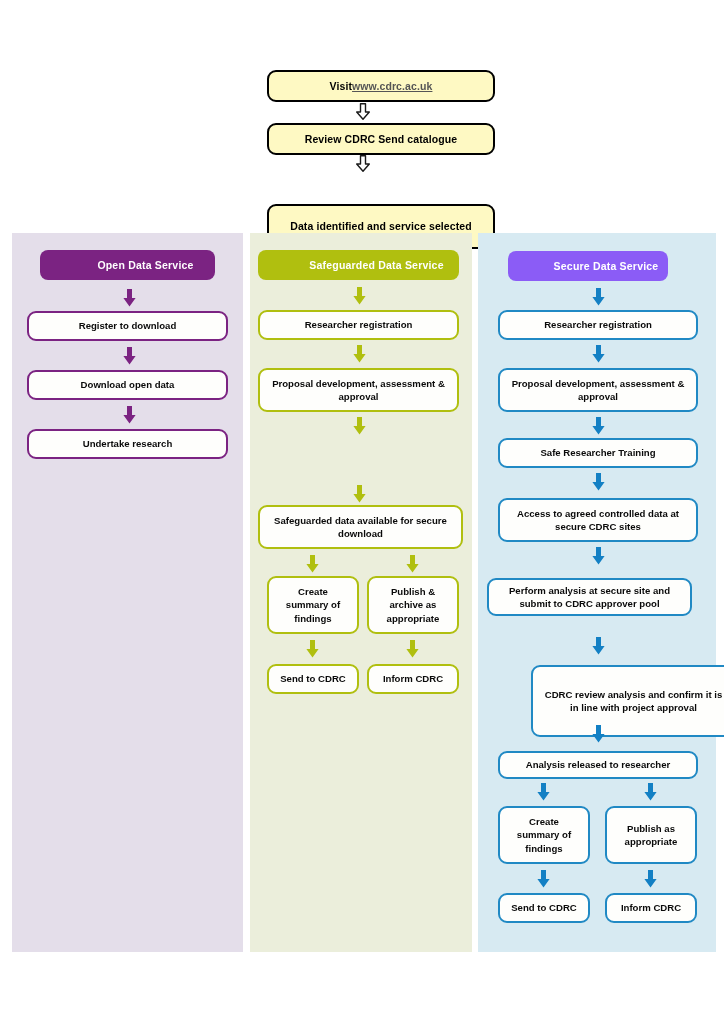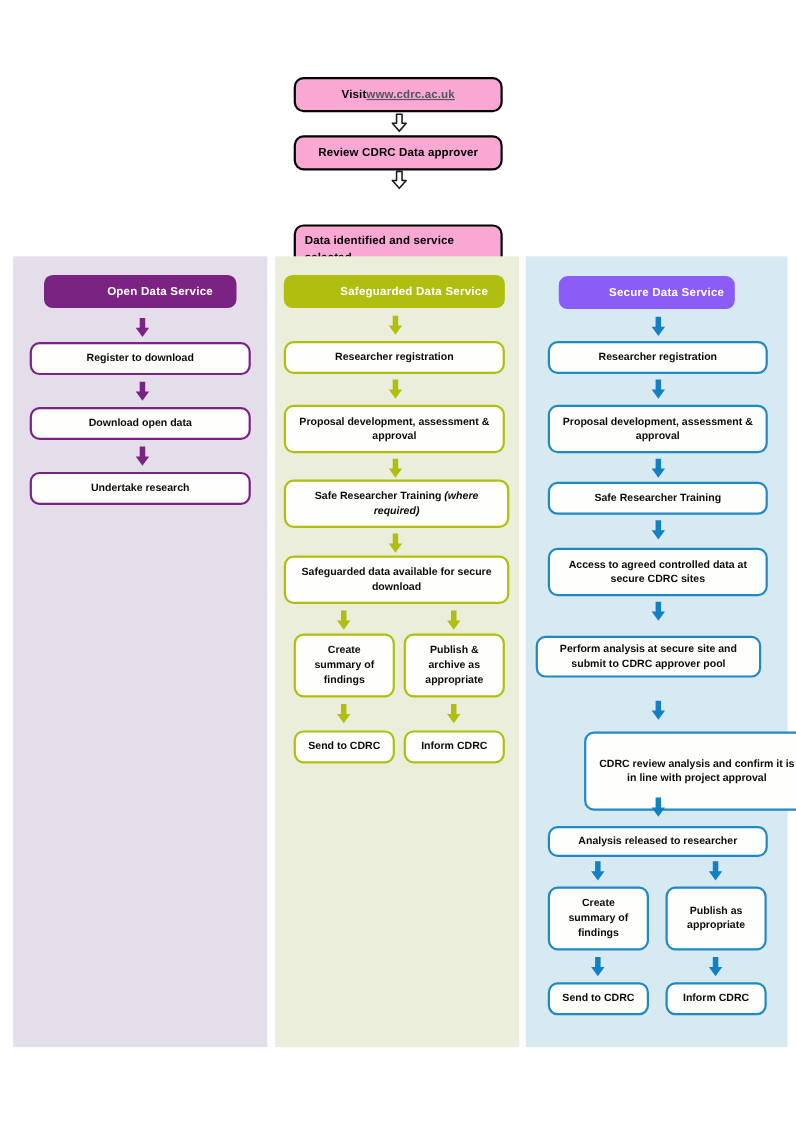--- a/index.html
+++ b/index.html
@@ -18,32 +18,33 @@
   
   #intake {
     position: absolute;
     left: 0;
     top: 0;
     width: 724px;
   }
   .intake-box {
     position: absolute;
     left: 267px;
-    width: 190px;
+    width: 228px;
     box-sizing: border-box;
     border: 2.5px solid #000000;
     border-radius: 9px;
-    background: #f9a8d4;
+    background: #fef9c3;
     color: #000000;
     font-size: 10.5px;
     font-weight: bold;
     letter-spacing: .1px;
     display: flex;
     align-items: center;
     justify-content: center;
+    text-align: center;
     line-height: 1.35;
     padding: 3px 8px;
   }
   #intake-box-1 { top: 70px;  height: 32px; }
   #intake-box-2 { top: 123px; height: 32px; }
   #intake-box-3 { top: 172px; height: 45px; margin-top: 32px; }
 
   .intake-link {
     color: #555555;
     text-decoration: underline;
@@ -129,21 +130,21 @@
     <span>Visit </span>
       <a class="intake-link" href="#">www.cdrc.ac.uk</a>
   </div>
 
   <div class="arrow-hollow" id="intake-arrow-1">
     <svg viewBox="0 0 16 17" width="16" height="17" aria-hidden="true">
       <polygon points="5.5,0.8 10.5,0.8 10.5,9 14.3,9 8,16.2 1.7,9 5.5,9" fill="#ffffff" stroke="#1a1a1a" stroke-width="1.4" stroke-linejoin="round"></polygon>
     </svg>
   </div>
 
-  <div class="intake-box" id="intake-box-2">Review CDRC Data approver</div>
+  <div class="intake-box" id="intake-box-2">Review CDRC Send catalogue</div>
 
   <div class="arrow-hollow" id="intake-arrow-2">
     <svg viewBox="0 0 16 17" width="16" height="17" aria-hidden="true">
       <polygon points="5.5,0.8 10.5,0.8 10.5,9 14.3,9 8,16.2 1.7,9 5.5,9" fill="#ffffff" stroke="#1a1a1a" stroke-width="1.4" stroke-linejoin="round"></polygon>
     </svg>
   </div>
 
   <div class="intake-box" id="intake-box-3">Data identified and service selected</div>
 </div>
 
@@ -195,23 +196,20 @@
   </div>
 
   <div class="node safeguarded" style="left:8px; top:135px; width:201px; height:44px;">Proposal development, assessment &amp; approval</div>
 
   <div class="arrow-solid" style="left:102px; top:184px;">
     <svg viewBox="0 0 15 18" width="15" height="18" aria-hidden="true">
       <polygon points="5,0 10,0 10,9 13.6,9 7.5,17.4 1.4,9 5,9" fill="#B0BF0F"></polygon>
     </svg>
   </div>
 
-  <div class="node safeguarded" style="left:8px; top:203px; width:205px; height:44px;">
-    <span><span>Safe Researcher Training </span><span class="note-italic">(where required)</span></span>
-  </div>
 
   <div class="arrow-solid" style="left:102px; top:252px;">
     <svg viewBox="0 0 15 18" width="15" height="18" aria-hidden="true">
       <polygon points="5,0 10,0 10,9 13.6,9 7.5,17.4 1.4,9 5,9" fill="#B0BF0F"></polygon>
     </svg>
   </div>
 
   <div class="node safeguarded" style="left:8px; top:272px; width:205px; height:44px;">Safeguarded data available for secure download</div>
 
   <div class="arrow-solid" style="left:55px; top:322px;">

